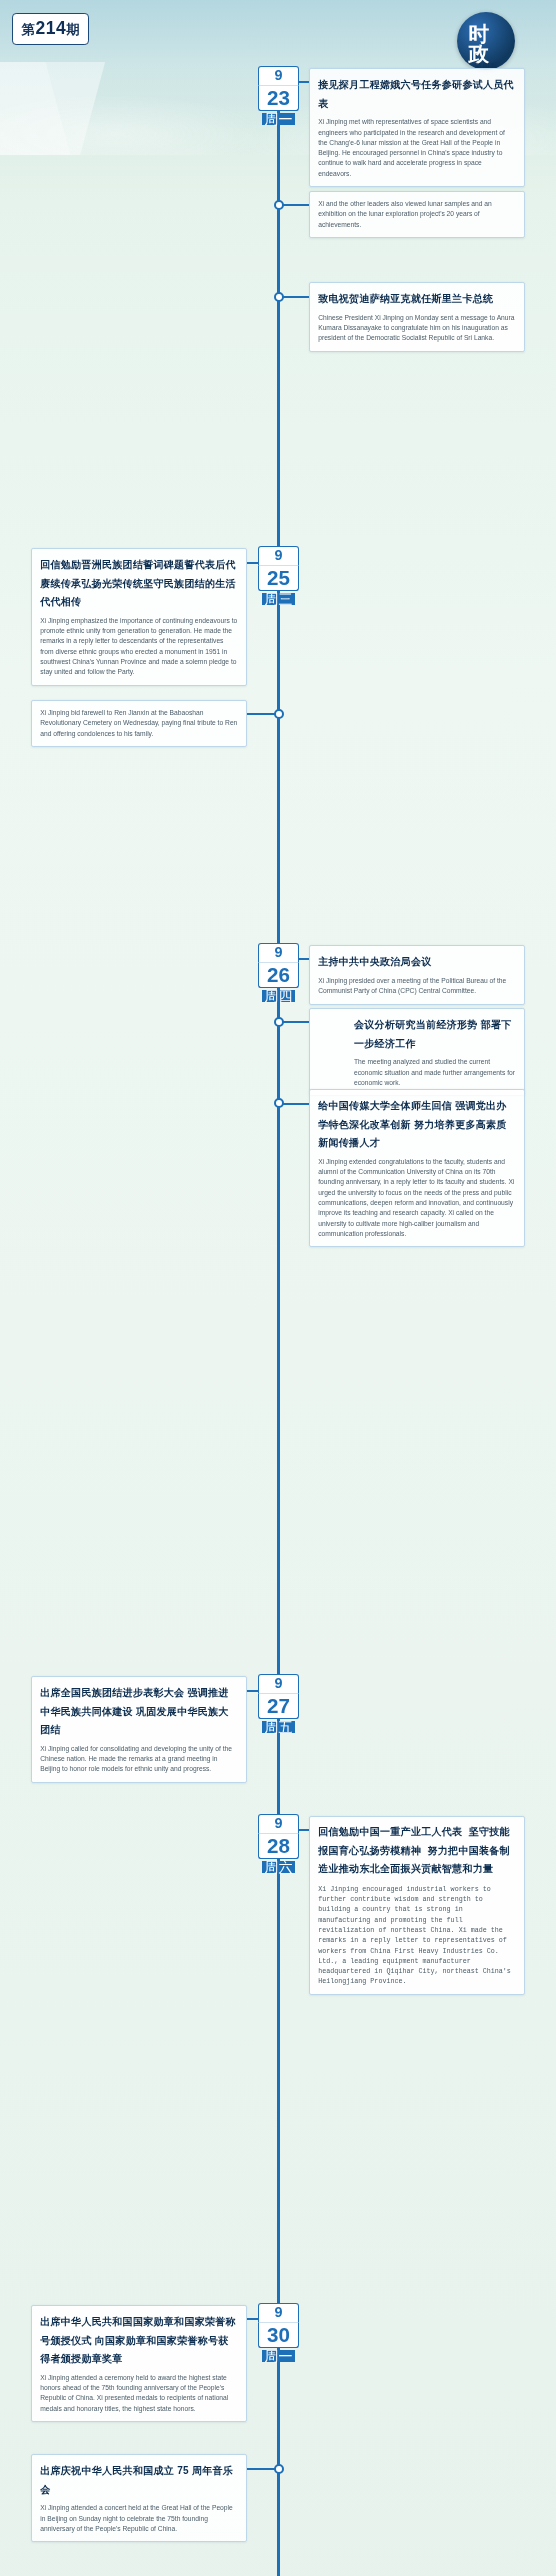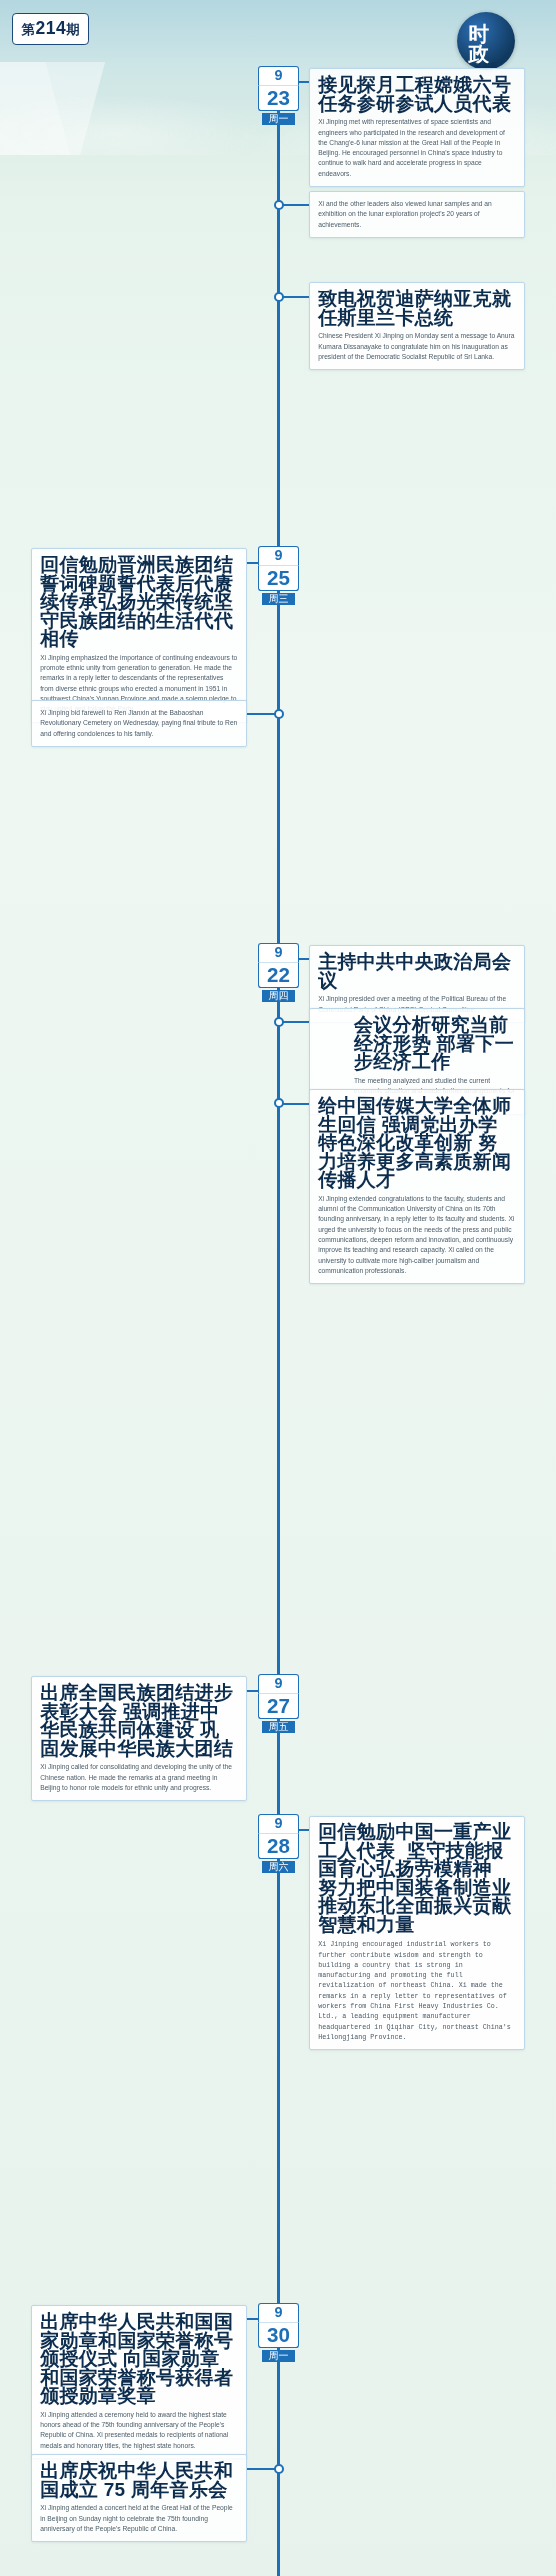--- a/index.html
+++ b/index.html
@@ -74,36 +74,36 @@
     border-radius:3.1px 3.1px 0 0; color:#1d6fb8; font-size:14.4px; font-weight:bold;
     line-height:17.5px;
   }
   .date-marker .d{
     background:#fff; border:1.5px solid #1d6fb8; border-top:0.5px solid #cfe0ef;
     color:#1d6fb8; font-size:20.6px; font-weight:bold; line-height:24px;
     border-radius:0 0 3.1px 3.1px;
   }
   .date-marker .w{
     margin:2.1px auto 0; width:33px; background:#1d6fb8; color:#fff;
-    font-size:10px; line-height:12.4px; border-radius:0;
+    font-size:14px; line-height:12.4px; border-radius:0;
   }
 
   
   .card{
     position:absolute; width:216px;
     background:rgba(255,255,255,.88);
     border:0.5px solid #bcd6ea;
     border-radius:2.1px;
     padding:7.2px 8.2px;
     box-shadow:0 0.5px 2.1px rgba(20,60,90,.08);
   }
   .card.right{ left:309px; }
   .card.left{ left:31px; }
   .card h3{
-    margin:0 0 4.1px 0; font-size:19px; line-height:18.5px; font-weight:bold;
+    margin:0 0 4.1px 0; font-size:10px; line-height:18.5px; font-weight:bold;
     color:#0d2d4f; letter-spacing:0.3px;
   }
   .card p{
     margin:0; font-size:6.7px; line-height:10.3px; color:#4a5b68;
   }
 
   
   .dot{
     position:absolute; left:274px; width:9.8px; height:9.8px; border-radius:50%;
     background:#fff; border:2.1px solid #1d6fb8; z-index:4;
@@ -165,21 +165,21 @@
       </div>
       <div class="dot" style="top: 557px;"></div>
       <div class="tick" style="top: 562px; left: 247px; width: 30px;"></div>
       <div class="card left" style="top: 700px;">
         <p>Xi Jinping bid farewell to Ren Jianxin at the Babaoshan Revolutionary Cemetery on Wednesday, paying final tribute to Ren and offering condolences to his family.</p>
       </div>
       <div class="dot" style="top: 709px;"></div>
       <div class="tick" style="top: 713px; left: 247px; width: 30px;"></div>
       <div class="date-marker" style="top: 943px;">
         <div class="m">9</div>
-        <div class="d">22</div>
+        <div class="d">26</div>
         <div class="w">周四</div>
       </div>
       <div class="card right" style="top: 945px;">
         <h3>主持中共中央政治局会议</h3>
         <p>Xi Jinping presided over a meeting of the Political Bureau of the Communist Party of China (CPC) Central Committee.</p>
       </div>
       <div class="dot" style="top: 954px;"></div>
       <div class="tick" style="top: 958px; left: 282px; width: 27px;"></div>
       <div class="card right" style="top: 1008px; padding-left: 44px;">
         <h3>会议分析研究当前经济形势 部署下一步经济工作</h3>

